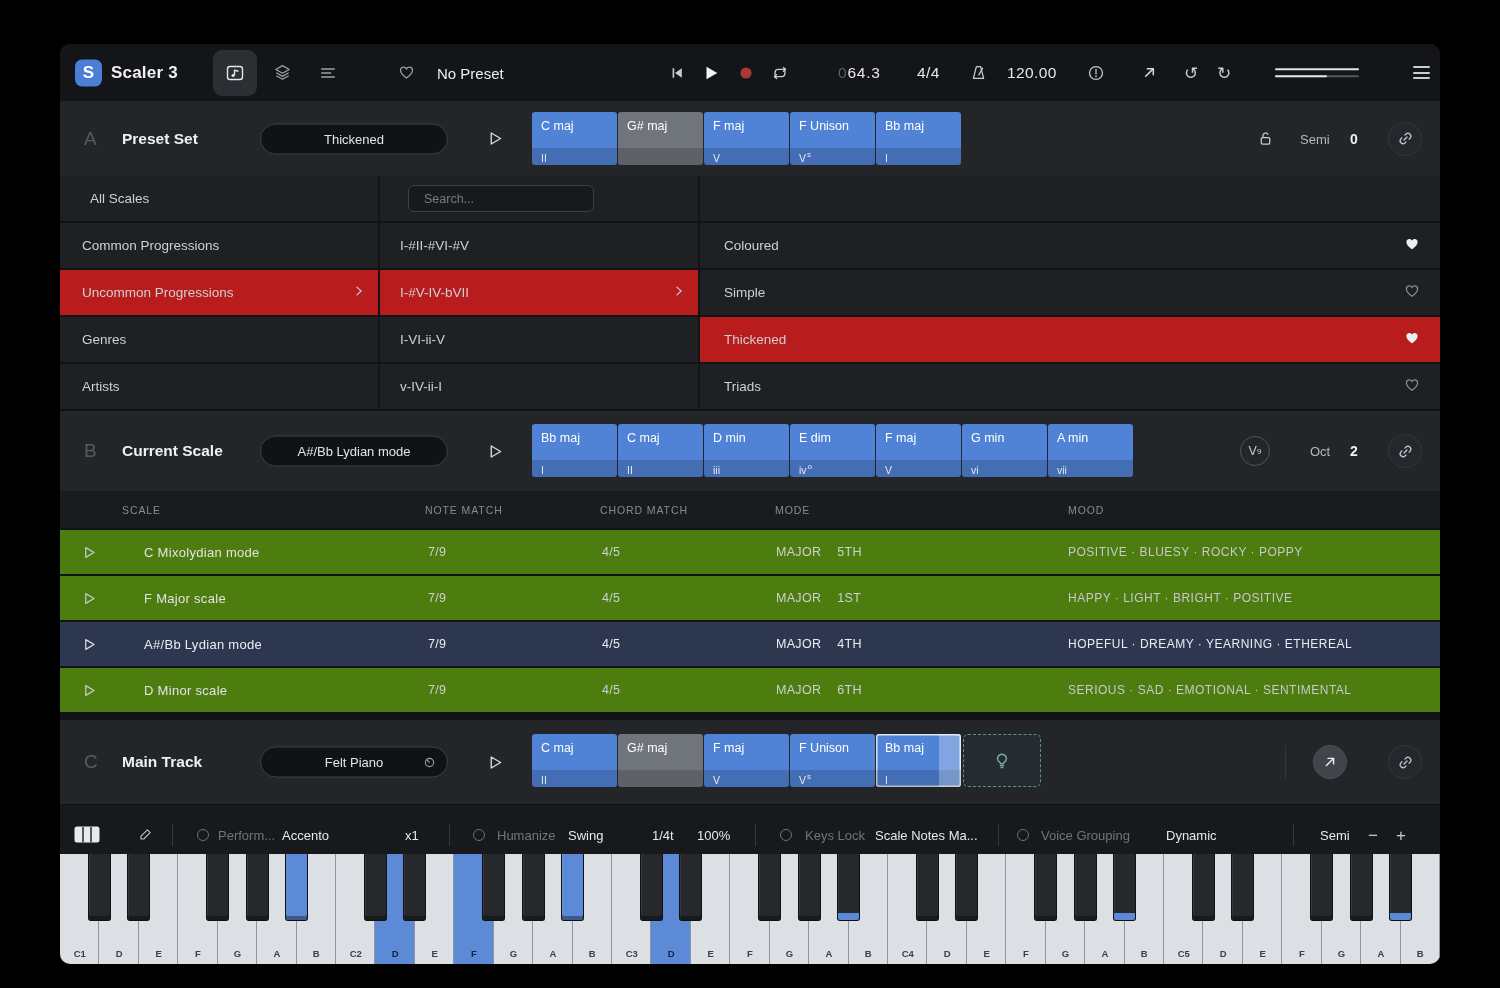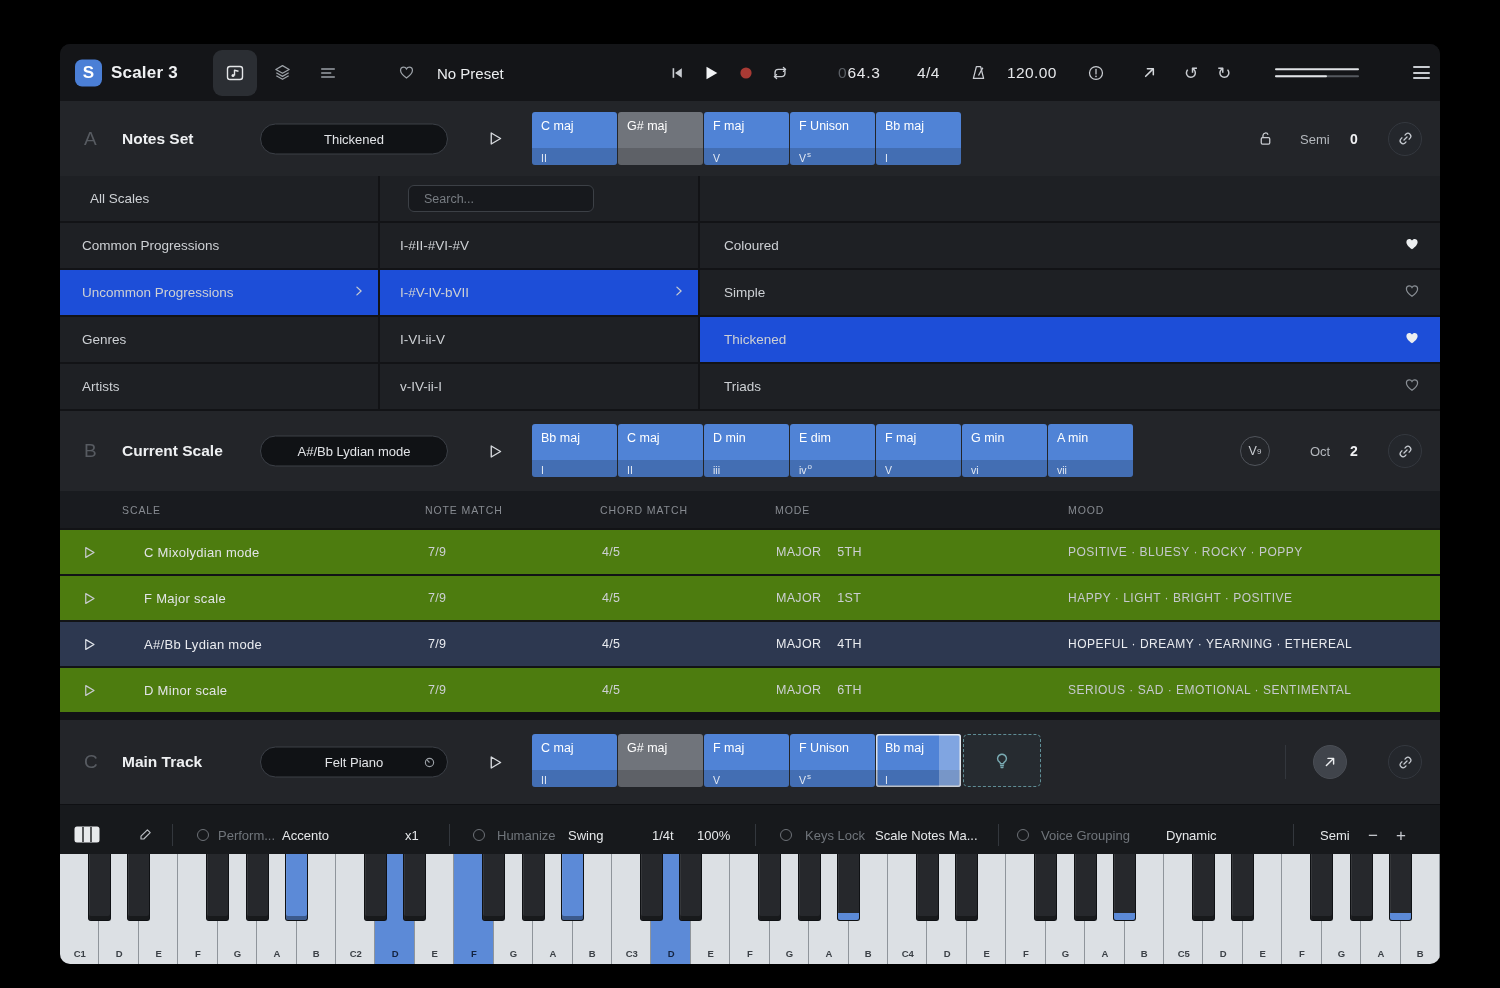--- a/index.html
+++ b/index.html
@@ -66,21 +66,21 @@
   .lbl { top:50%; transform:translateY(-50%); color:#b4b8bd; font-size:13px; }
   .val { top:50%; transform:translateY(-50%); color:#f0f1f3; font-size:14px; font-weight:600; }
   .voicing { top:50%; transform:translateY(-50%); width:30px; height:30px; border-radius:50%;
              border:1.5px solid #50545b; color:#c9ccd1; font-size:12.5px;
              display:flex; align-items:center; justify-content:center; }
   .voicing sup { font-size:8px; }
 
   
   .browser { position:absolute; top:132px; left:0; width:100%; height:235px; background:#121316; }
   .bcell { position:absolute; height:45px; background:#1e2024; display:flex; align-items:center; cursor:pointer; }
-  .bcell.sel { background:#1d4ed8; }
+  .bcell.sel { background:#b91c1c; }
   .bcell.static { cursor:default; }
   .c1 { left:0; width:318px; }
   .c2 { left:320px; width:318px; }
   .c3 { left:640px; width:740px; }
   .r0 { top:0;padding-left:8px; } .r1 { top:47px; } .r2 { top:94px; } .r3 { top:141px; } .r4 { top:188px; }
   .bcell .txt { font-size:13.5px; color:#cdd0d4; }
   .c1 .txt { margin-left:22px; } .c2 .txt { margin-left:20px; } .c3 .txt { margin-left:24px; }
   .chev { position:absolute; right:12px; top:50%; transform:translateY(-50%); }
   .heart { position:absolute; right:20px; top:50%; transform:translateY(-50%); }
   .searchbox { margin-left:20px; width:186px; height:27px; background:#17191d;
@@ -235,21 +235,21 @@
       <span class="burger">
           <i></i>
           <i></i>
           <i></i>
         </span>
     </button>
   </header>
 
   <section class="sec" style="top:57px; height:75px;">
     <div class="sec-letter">A</div>
-    <div class="sec-title">Notes Set</div>
+    <div class="sec-title">Preset Set</div>
     <button class="pill">
       <span>Thickened</span>
     </button>
     <button class="sec-play">
       <svg width="17" height="17" viewBox="0 0 20 20">
           <path d="M5 3.5 L16 10 L5 16.5 Z" fill="none" stroke="#d6d9dd" stroke-width="1.6" stroke-linejoin="round"></path>
         </svg>
     </button>
     <div class="pads" style="top:11px; height:53px;">
       <div class="pad blue">

